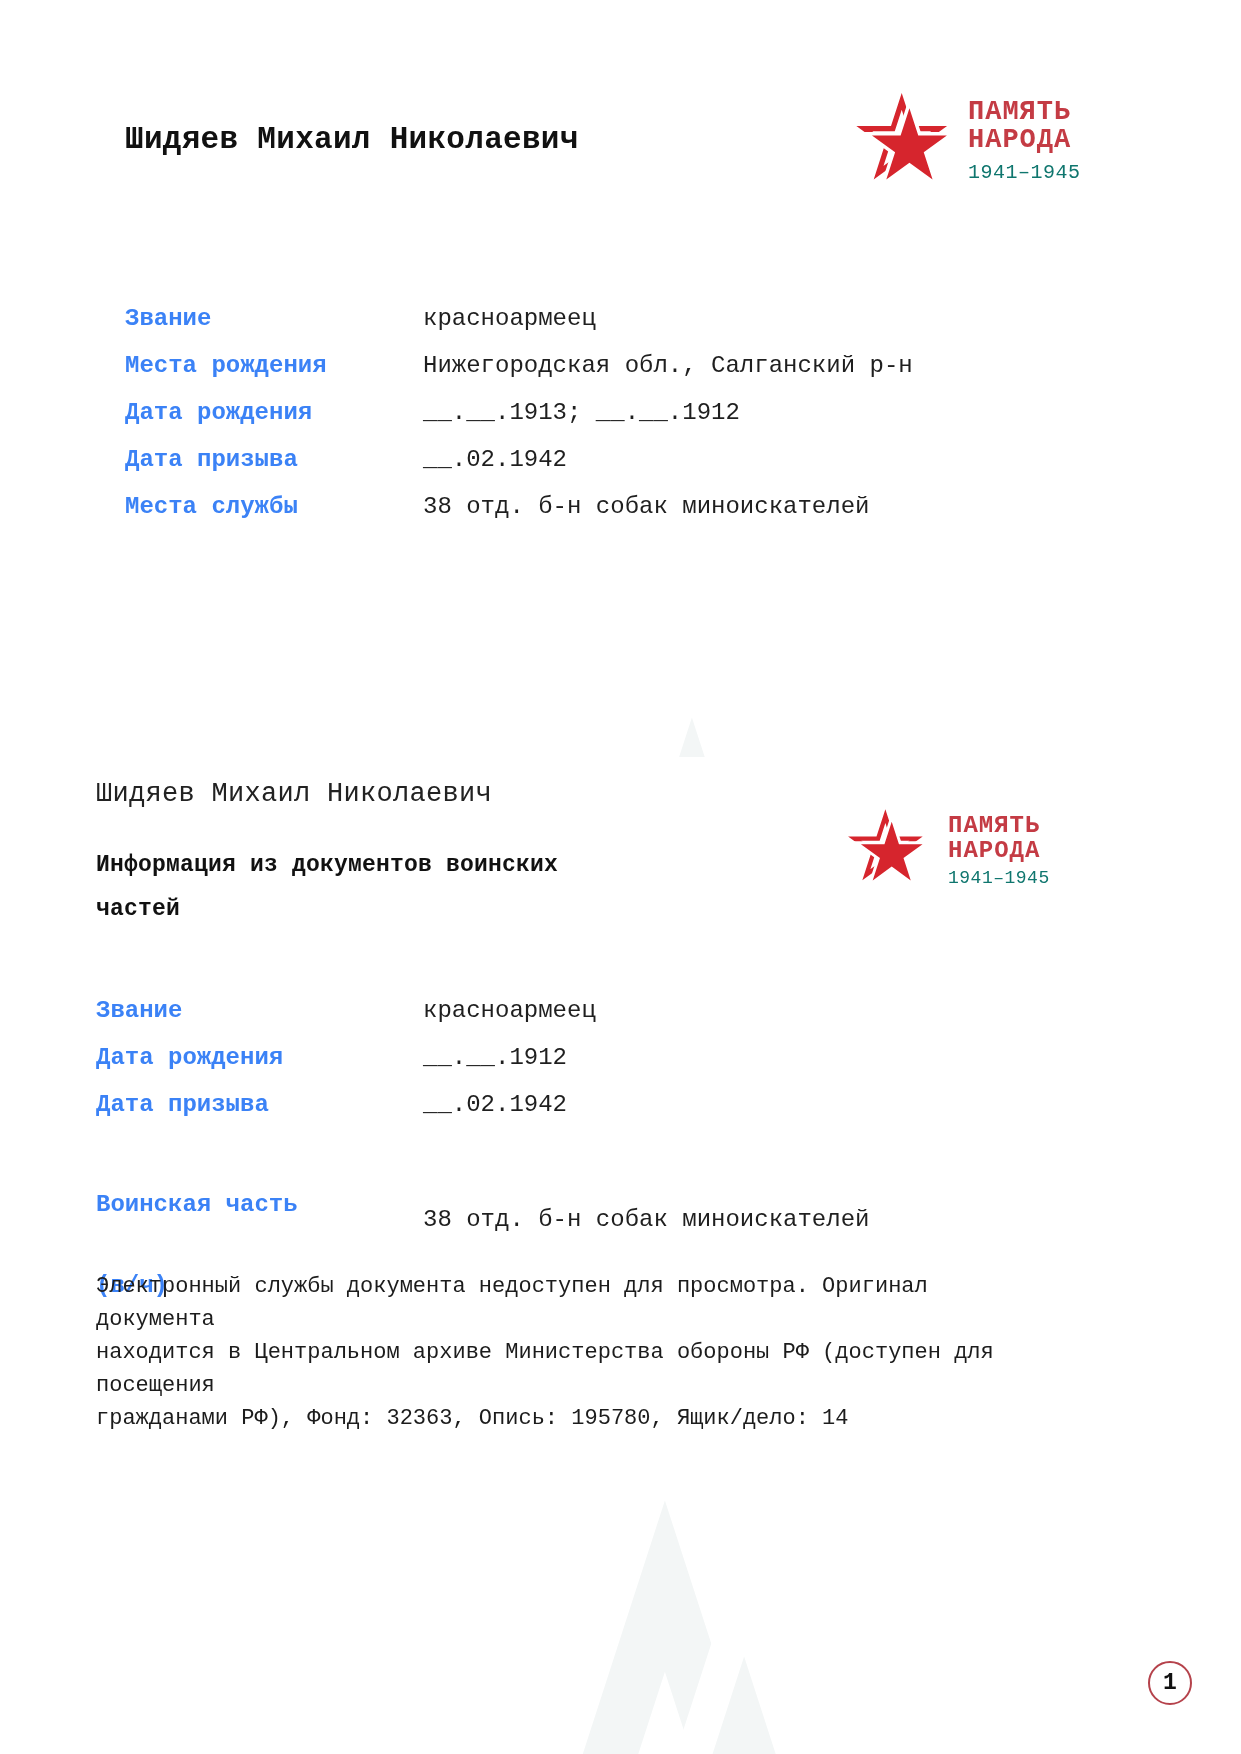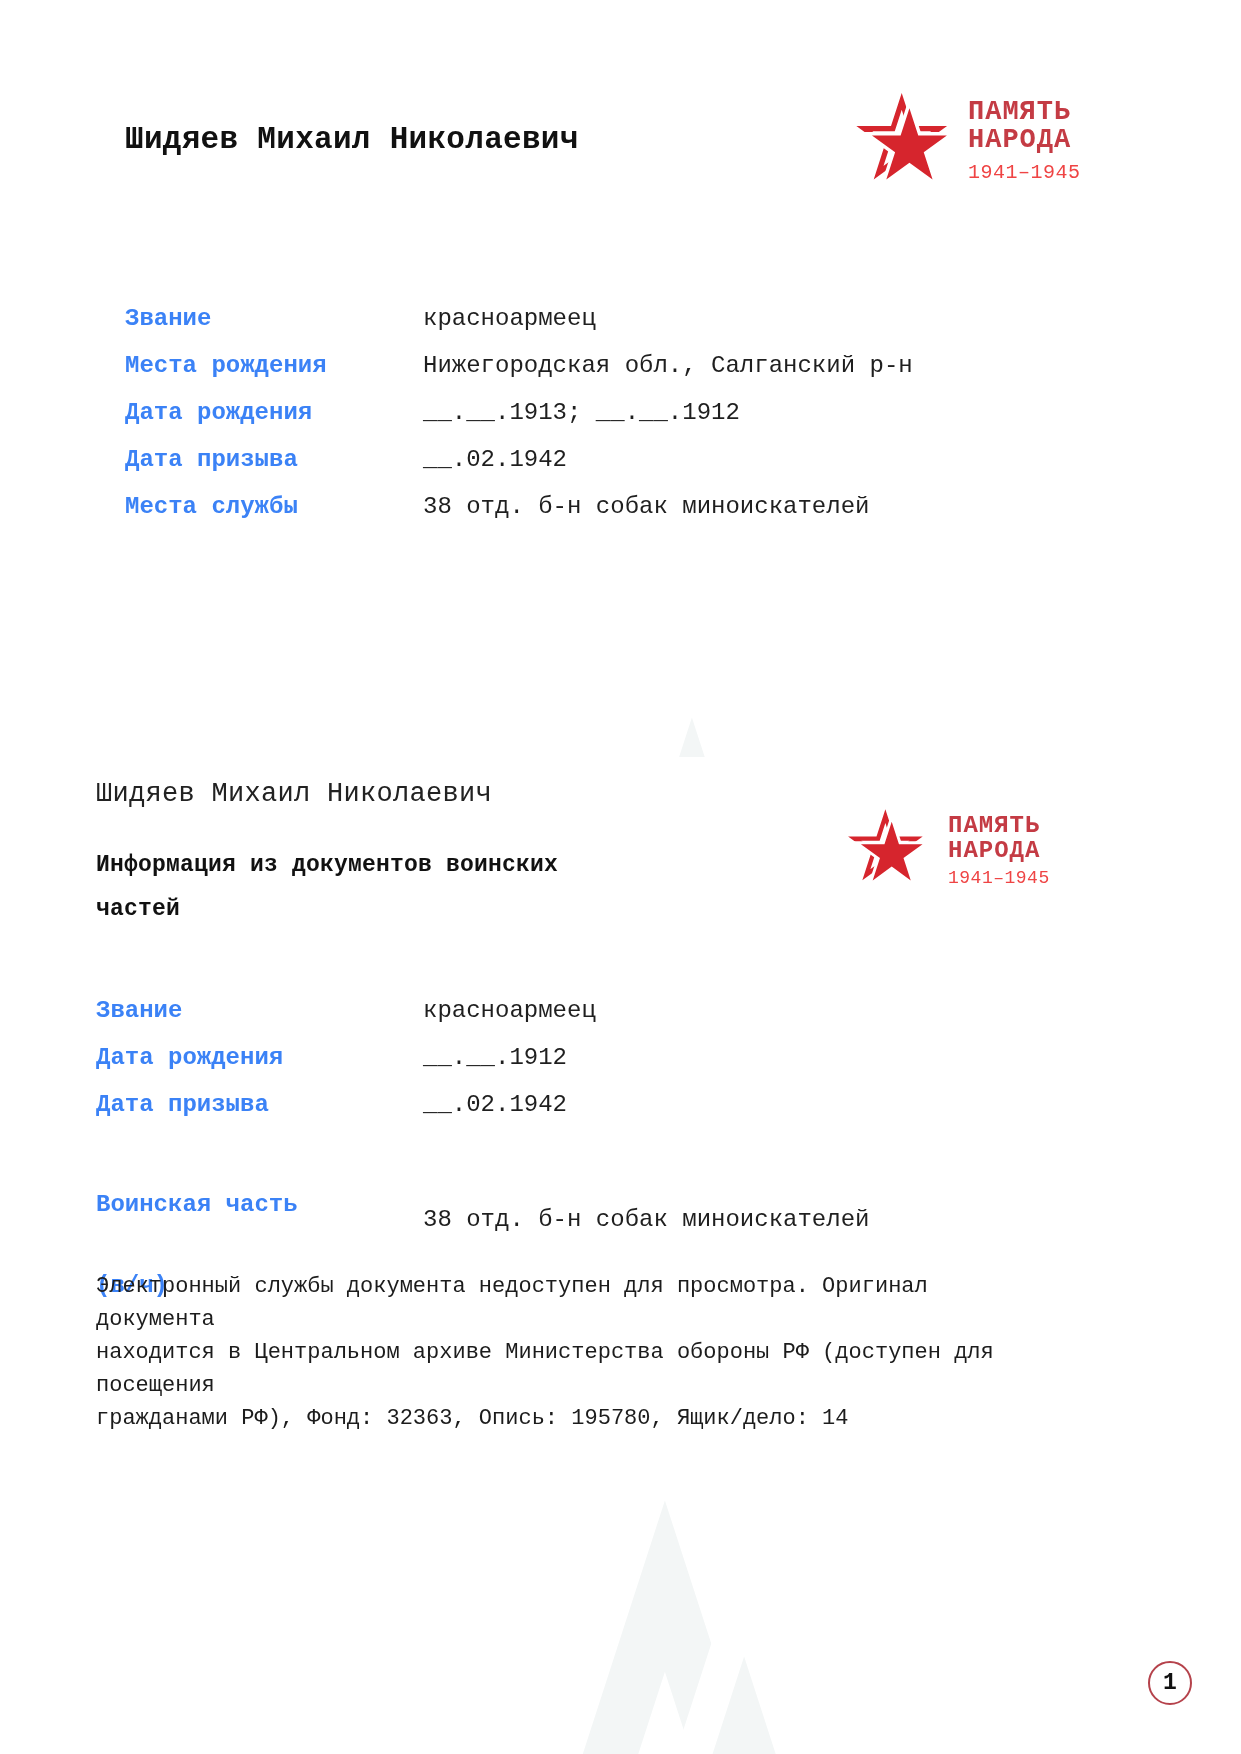--- a/index.html
+++ b/index.html
@@ -20,21 +20,21 @@
   .logo { position:absolute; z-index:1; }
   .logo1 { left:843px; top:84px; width:240px; height:120px; }
   .logo2 { left:837px; top:802px; width:220px; height:100px; }
   .logo .logo-star { position:absolute; left:0; top:0; color:#d6252d; }
   .logo .logo-text { position:absolute; }
   .logo1 .logo-text { left:125px; top:14px; }
   .logo2 .logo-text { left:111px; top:11px; }
   .logo-line { font-weight:700; color:#c43b44; letter-spacing:1px; }
   .logo1 .logo-line { font-size:27px; line-height:28px; }
   .logo2 .logo-line { font-size:24px; line-height:25px; }
-  .logo-years { color:#ef4444; }
+  .logo-years { color:#0f766e; }
   .logo1 .logo-years { font-size:20px; margin-top:7px; letter-spacing:.5px; }
   .logo2 .logo-years { font-size:18px; margin-top:5px; letter-spacing:.5px; }
   
   .ftable { position:absolute; z-index:1; font-size:24px; line-height:29px; color:#1f1f1f; }
   .t1 { left:125px; top:304px; width:940px; }
   .t2 { left:96px;  top:996px; width:980px; }
   .frow { display:flex; min-height:47px; align-items:flex-start; }
   .flab { font-weight:700; color:#3b82f6; flex:none; }
   .t1 .flab { width:298px; }
   .t2 .flab { width:327px; }

